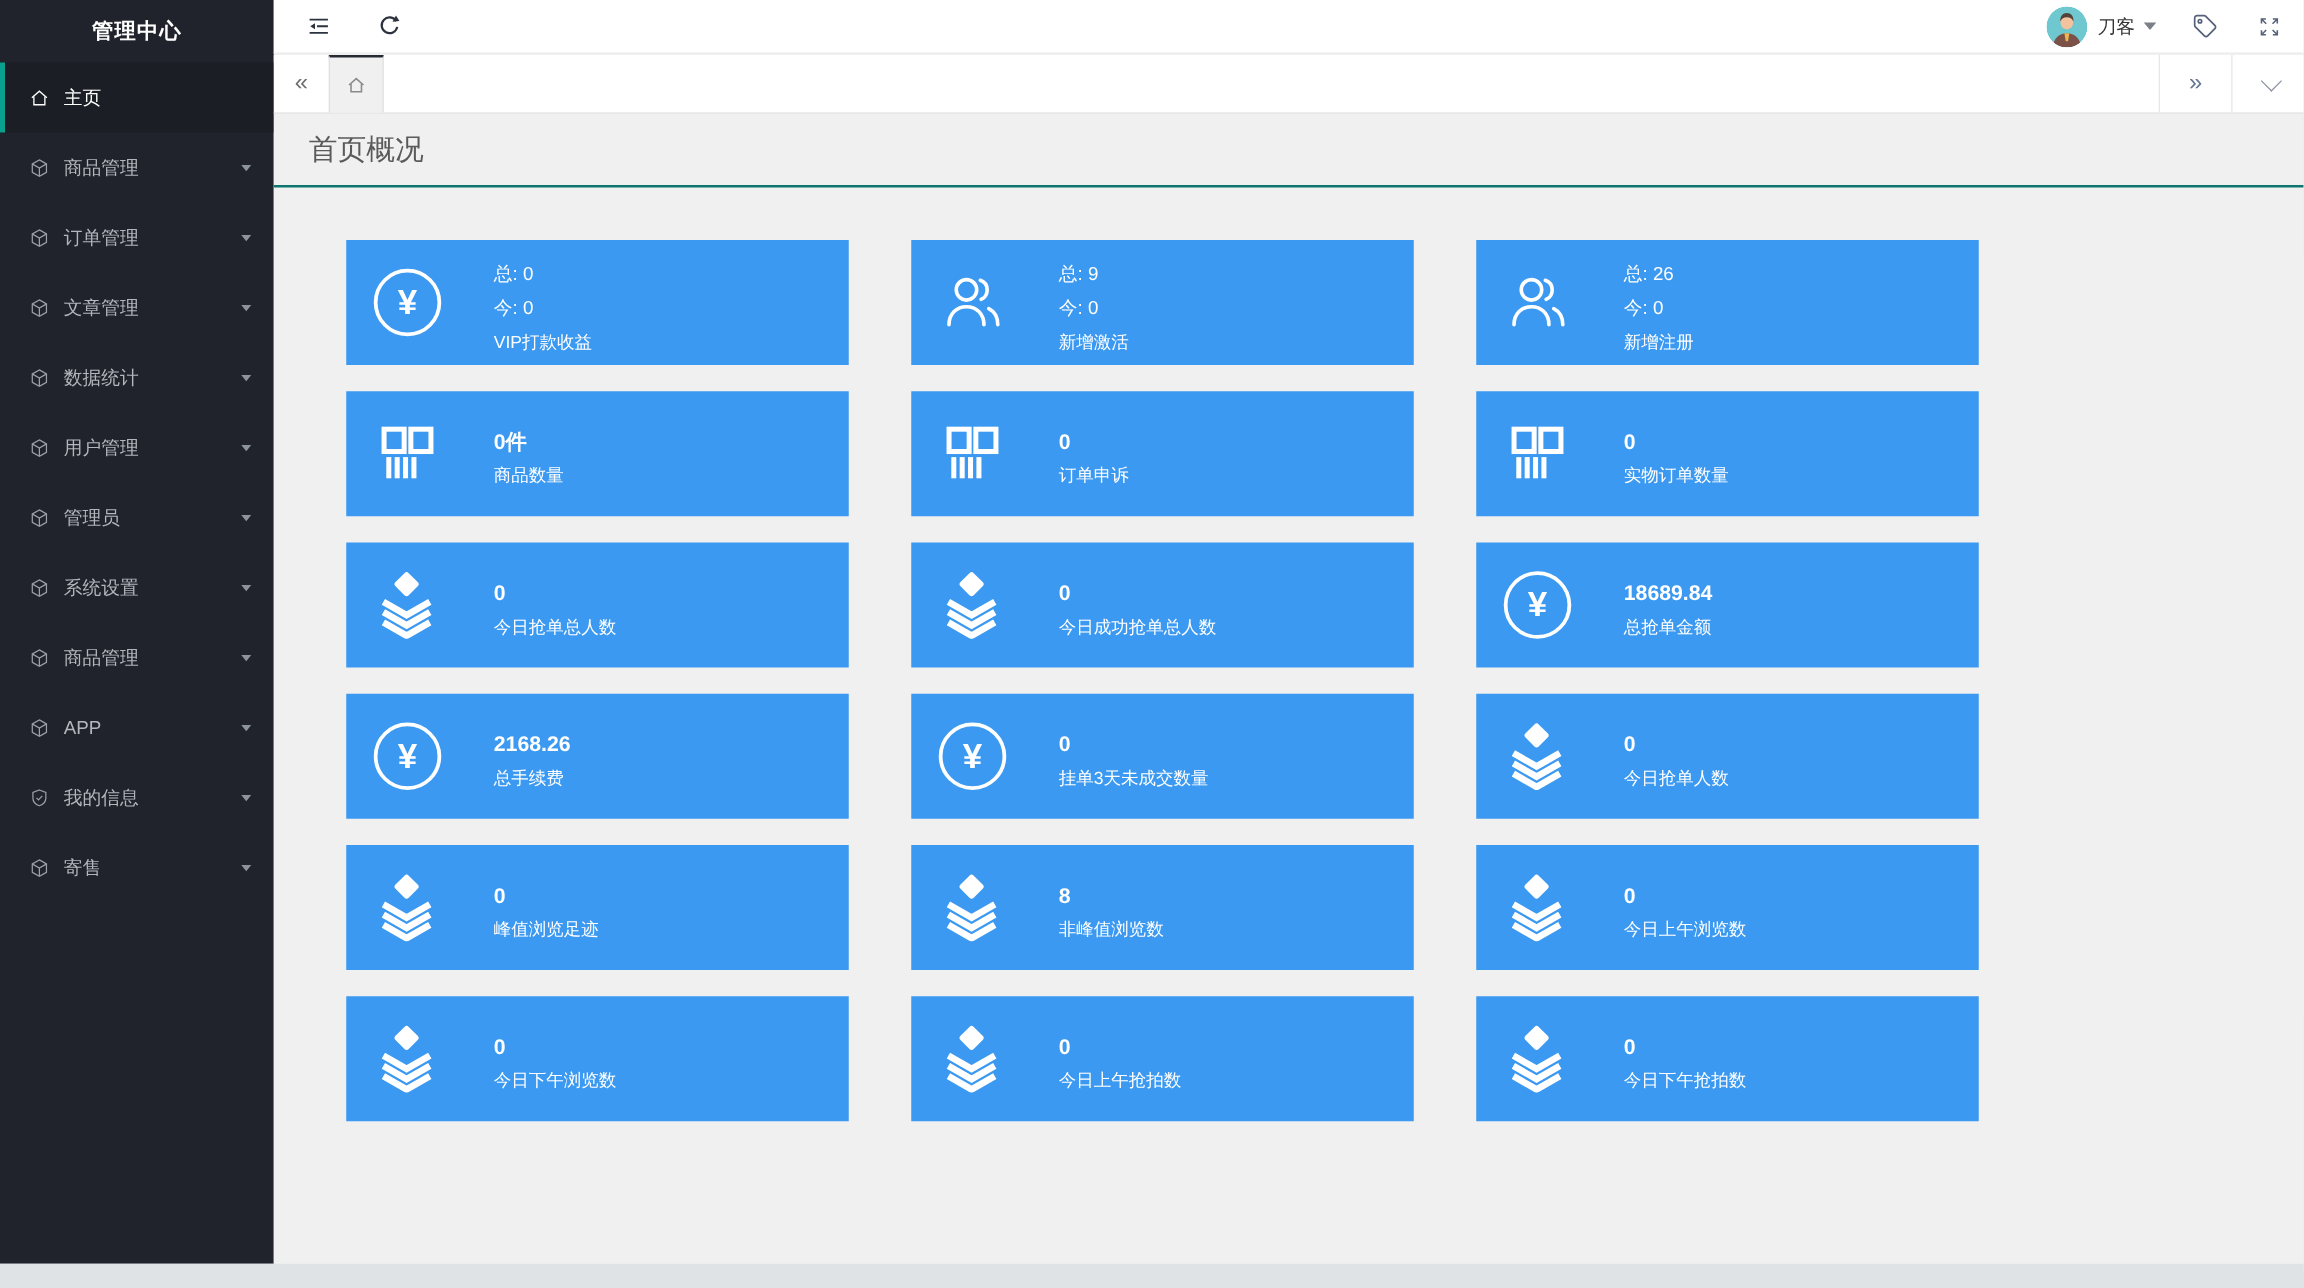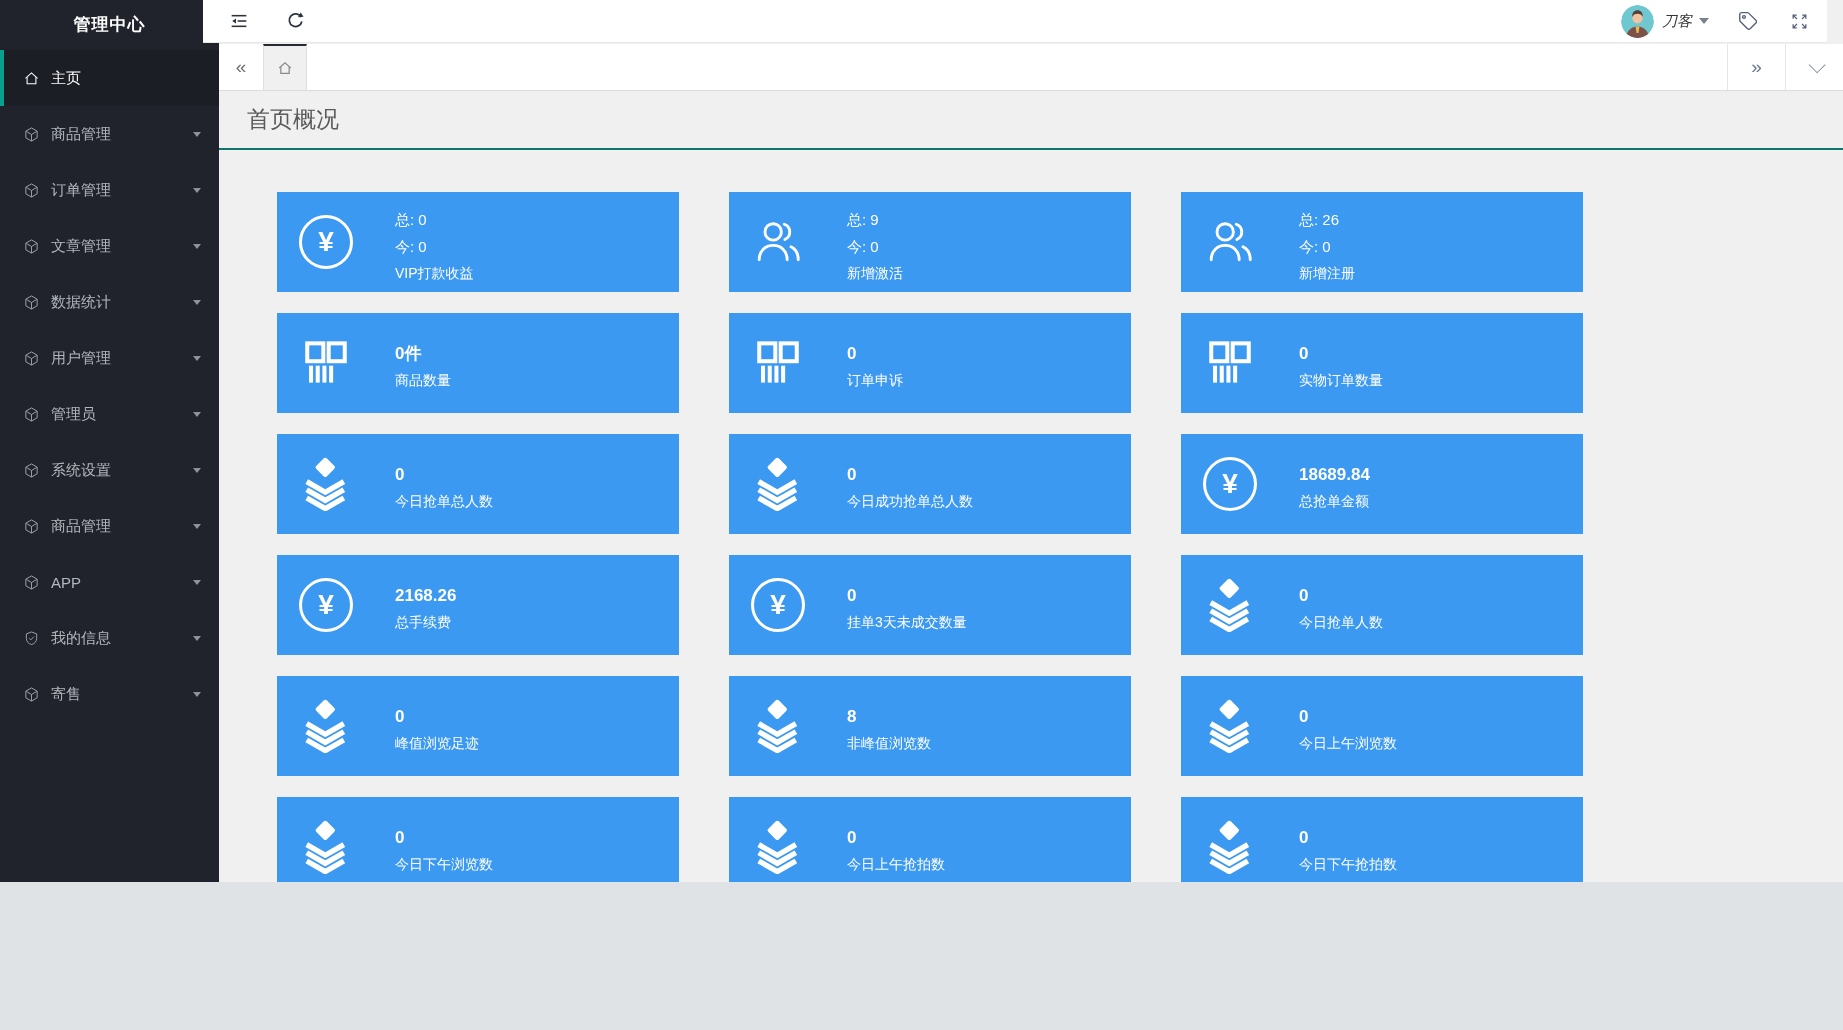--- a/index.html
+++ b/index.html
@@ -1,35 +1,35 @@
 <!DOCTYPE html>
 <html><head>
 <meta charset="utf-8">
 <style>
   html,body{margin:0;padding:0;background:#dfe3e6;}
   body{font-family:"Liberation Sans","DejaVu Sans",sans-serif;}
-  .screen{position:relative;width:1843px;height:882px;background:#f0f0f0;overflow:hidden;}
+  .screen{position:relative;width:1843px;height:1011px;background:#f0f0f0;overflow:hidden;}
 
   
   .sidebar{position:absolute;left:0;top:0;width:219px;height:1030px;background:#20232b;}
   .sidebar-title{height:50px;line-height:50px;text-align:center;color:#ffffff;font-size:17px;font-weight:bold;letter-spacing:1px;}
   .menu-item{position:relative;height:56px;display:flex;align-items:center;color:#b2b7bd;font-size:15px;cursor:pointer;border-left:4px solid transparent;padding-left:18px;box-sizing:border-box;}
   .menu-item.active{border-left-color:#0aa08e;color:#ffffff;background:#1b1e25;}
   .menu-item.active .menu-ic{color:#ffffff;}
   .menu-ic{width:18px;height:18px;margin-right:11px;color:#9aa0a8;display:flex;align-items:center;justify-content:center;}
   .menu-ic svg{display:none;width:17px;height:17px;}
   .menu-ic[data-icon="home"] .svg-home{display:block;}
   .menu-ic[data-icon="cube"] .svg-cube{display:block;}
   .menu-ic[data-icon="shield"] .svg-shield{display:block;}
   .menu-label{flex:1;}
   .menu-arrow{display:none;width:0;height:0;border-left:4.5px solid transparent;border-right:4.5px solid transparent;border-top:5.5px solid #8d939b;margin-right:18px;}
   .menu-arrow.show{display:block;}
 
   
-  .topbar{position:absolute;left:203px;top:0;width:1624px;height:43px;background:#ffffff;border-bottom:1px solid #e9e9e9;display:flex;align-items:center;box-sizing:border-box;font-style:italic;}
+  .topbar{position:absolute;left:219px;top:0;width:1624px;height:43px;background:#ffffff;border-bottom:1px solid #e9e9e9;display:flex;align-items:center;box-sizing:border-box;}
   .tb-btn{width:24px;height:24px;display:flex;align-items:center;justify-content:center;cursor:pointer;color:#2c323e;}
   .tb-toggle{margin-left:24px;}
   .tb-refresh{margin-left:32px;}
   .tb-right{margin-left:auto;display:flex;align-items:center;padding-right:16px;}
   .tb-user{display:flex;align-items:center;cursor:pointer;}
   .avatar{width:33px;height:33px;border-radius:50%;overflow:hidden;flex:0 0 auto;}
   .tb-username{margin-left:8px;font-size:15px;color:#333333;}
   .tb-caret{width:0;height:0;border-left:5px solid transparent;border-right:5px solid transparent;border-top:6px solid #7a7f88;margin-left:7px;}
   .tb-tag{margin-left:27px;color:#56617a;}
   .tb-full{margin-left:27px;color:#56617a;}

